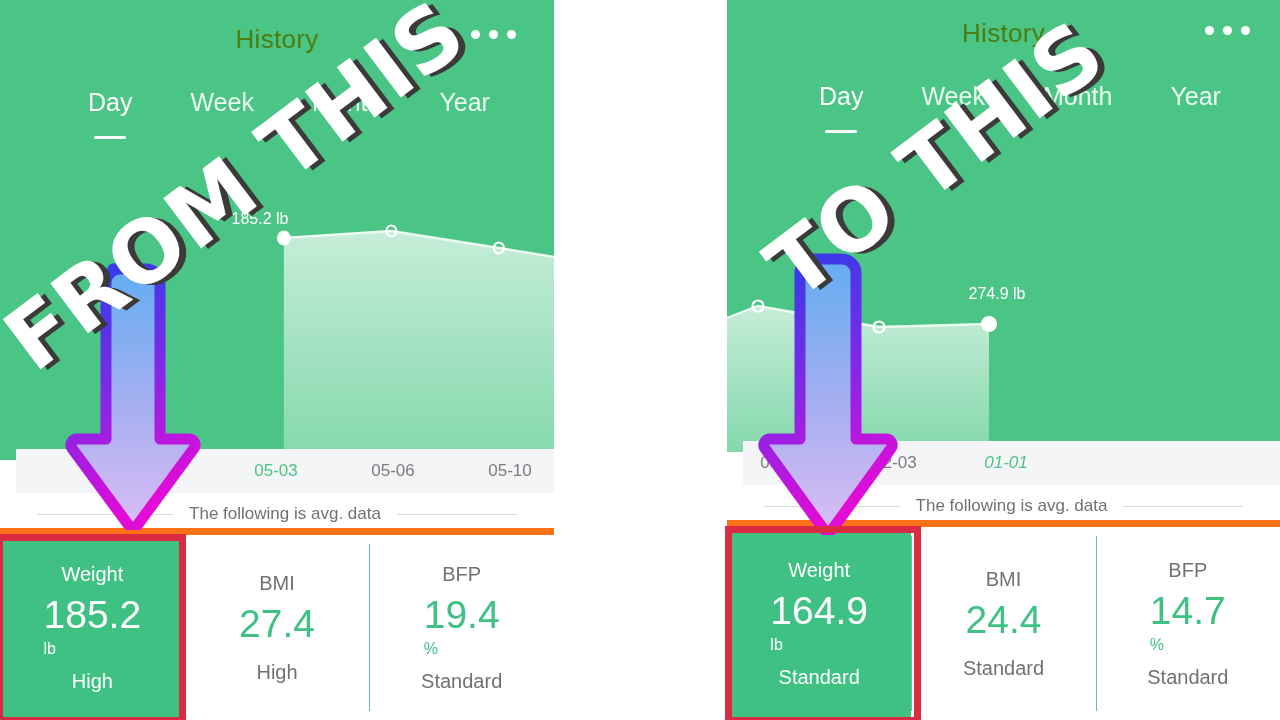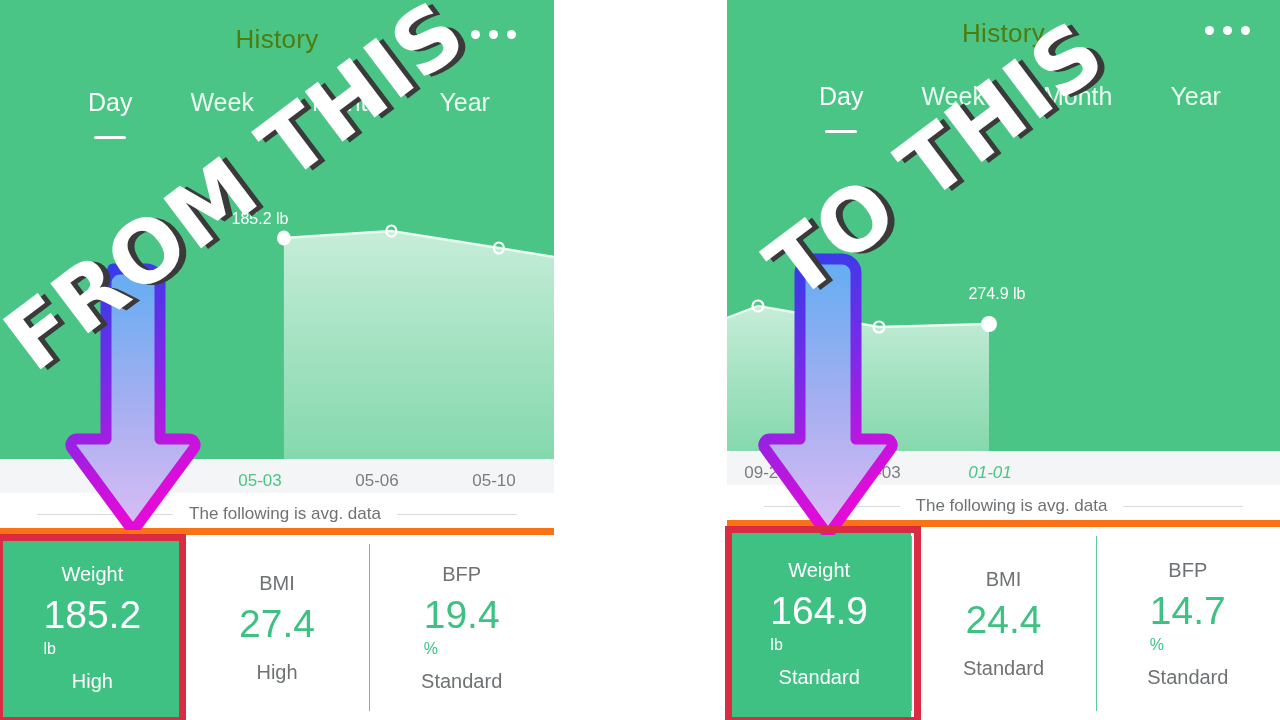--- a/index.html
+++ b/index.html
@@ -36,22 +36,22 @@
   
   .chart{position:absolute;left:0;right:0;}
   .chart svg{display:block;width:100%;height:100%;}
   .pt-label{
     position:absolute;color:#ffffff;font-size:16px;white-space:nowrap;
     transform:translateX(-50%);
   }
 
   
   .axis{
-    position:absolute;left:0;right:0;background:#f4f5f6;
-    display:flex;align-items:center;margin-top:10px;
+    position:absolute;left:16px;right:0;background:#f4f5f6;
+    display:flex;align-items:center;
   }
   .axis .tick{
     position:absolute;transform:translateX(-50%);
     font-size:17px;color:#7a7d80;white-space:nowrap;
   }
   .axis .tick.hl{color:#4ac585;}
 
   
   .avgrow{
     position:absolute;left:0;right:0;background:#ffffff;

